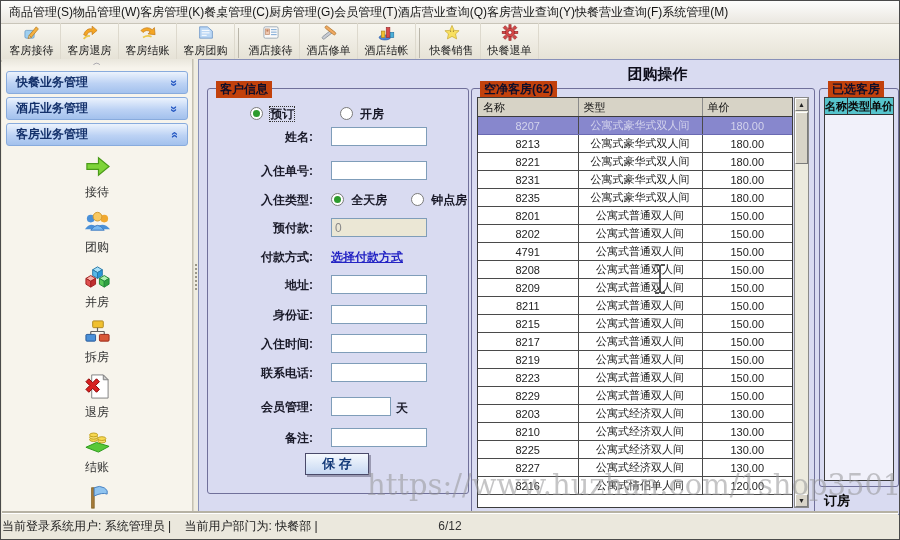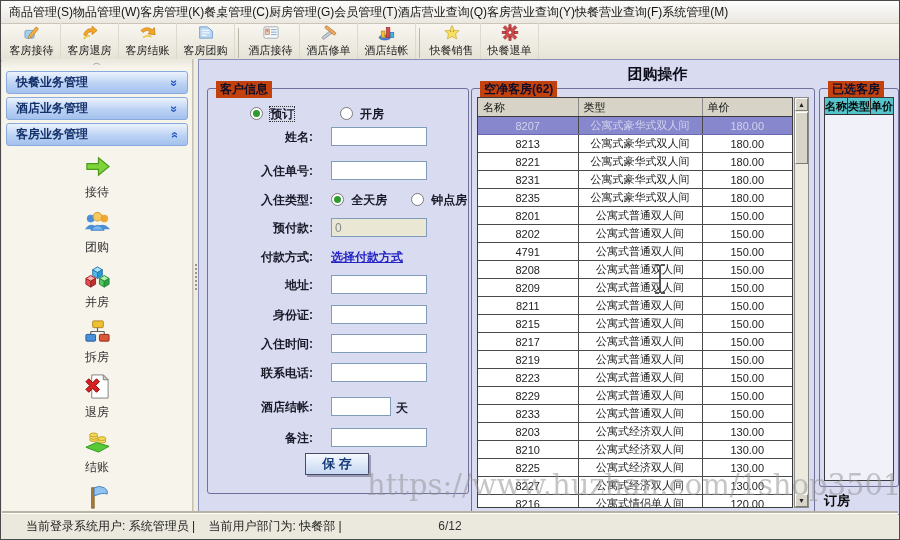--- a/index.html
+++ b/index.html
@@ -87,21 +87,21 @@
   .sel-h{display:flex;}
   .sel-hcell{flex:1;background:#56c4cc;border-right:1px solid #303030;border-bottom:1px solid #303030;
     font-size:11px;font-weight:bold;color:#0a0a0a;text-align:center;line-height:1.1;
     padding:2px 0;word-break:break-all;}
   .sel-hcell:last-child{border-right:none;}
   .book-row{position:absolute;top:432px;left:620px;width:78px;display:flex;justify-content:space-between;
     padding:0 5px;box-sizing:border-box;font-size:13px;font-weight:bold;color:#0a0a0a;flex-direction:column;}
   
   .statusbar{position:absolute;left:1px;right:1px;bottom:1px;height:24px;background:#ebe8dd;
     border-top:1px solid #fff;box-shadow:0 -2px 0 #b6b2a4;display:flex;align-items:center;
-    padding:0 24px;font-size:12px;color:#1c1c1c;}
+    padding:0 0;font-size:12px;color:#1c1c1c;}
   .status-left span{margin-right:10px;}
   .status-page{position:absolute;left:50%;transform:translateX(-50%);color:#333;}
   
   .watermark{position:absolute;left:366px;top:467px;z-index:60;pointer-events:none;
     font-family:"DejaVu Serif","Liberation Serif",serif;font-size:29px;color:rgba(150,150,152,0.55);
     white-space:nowrap;}
   .ibeam{position:absolute;left:452px;top:203px;z-index:55;pointer-events:none;}
 </style>
 </head>
 <body>
@@ -357,21 +357,21 @@
         <span class="flabel">入住时间:</span>
         <input class="tinput" style="">
       </div>
 
       <div class="frow" style="top:276px;">
         <span class="flabel">联系电话:</span>
         <input class="tinput" style="">
       </div>
 
       <div class="frow" style="top:310px;">
-        <span class="flabel">酒店结帐:</span>
+        <span class="flabel">会员管理:</span>
         <input class="tinput" style="width: 52px;">
         <span class="unit-label">天</span>
       </div>
 
       <div class="frow" style="top:341px;">
         <span class="flabel">备注:</span>
         <input class="tinput" style="">
       </div>
 
       <button class="save-btn">保 存</button>
@@ -468,25 +468,20 @@
                 <td>8223</td>
                 <td>公寓式普通双人间</td>
                 <td>150.00</td>
               </tr>
               <tr>
                 <td>8229</td>
                 <td>公寓式普通双人间</td>
                 <td>150.00</td>
               </tr>
               <tr>
-                <td>8233</td>
-                <td>公寓式普通双人间</td>
-                <td>150.00</td>
-              </tr>
-              <tr>
                 <td>8203</td>
                 <td>公寓式经济双人间</td>
                 <td>130.00</td>
               </tr>
               <tr>
                 <td>8210</td>
                 <td>公寓式经济双人间</td>
                 <td>130.00</td>
               </tr>
               <tr>

